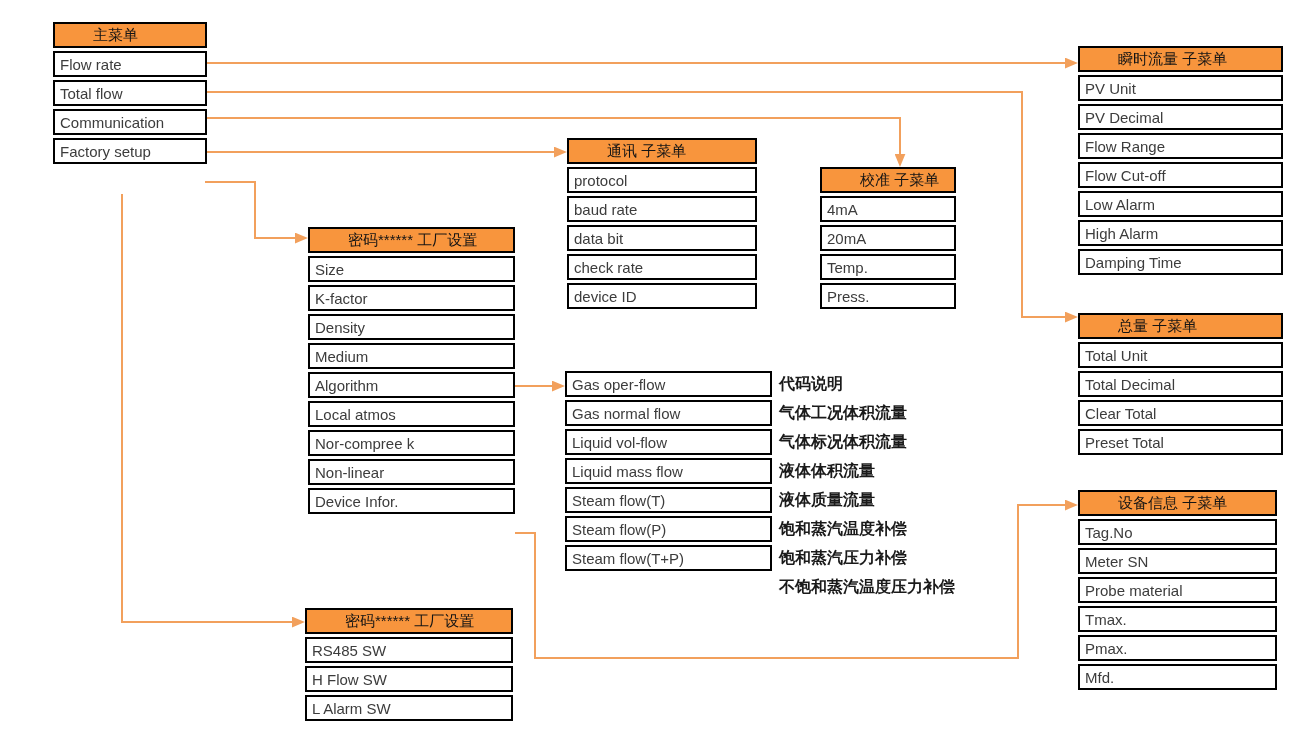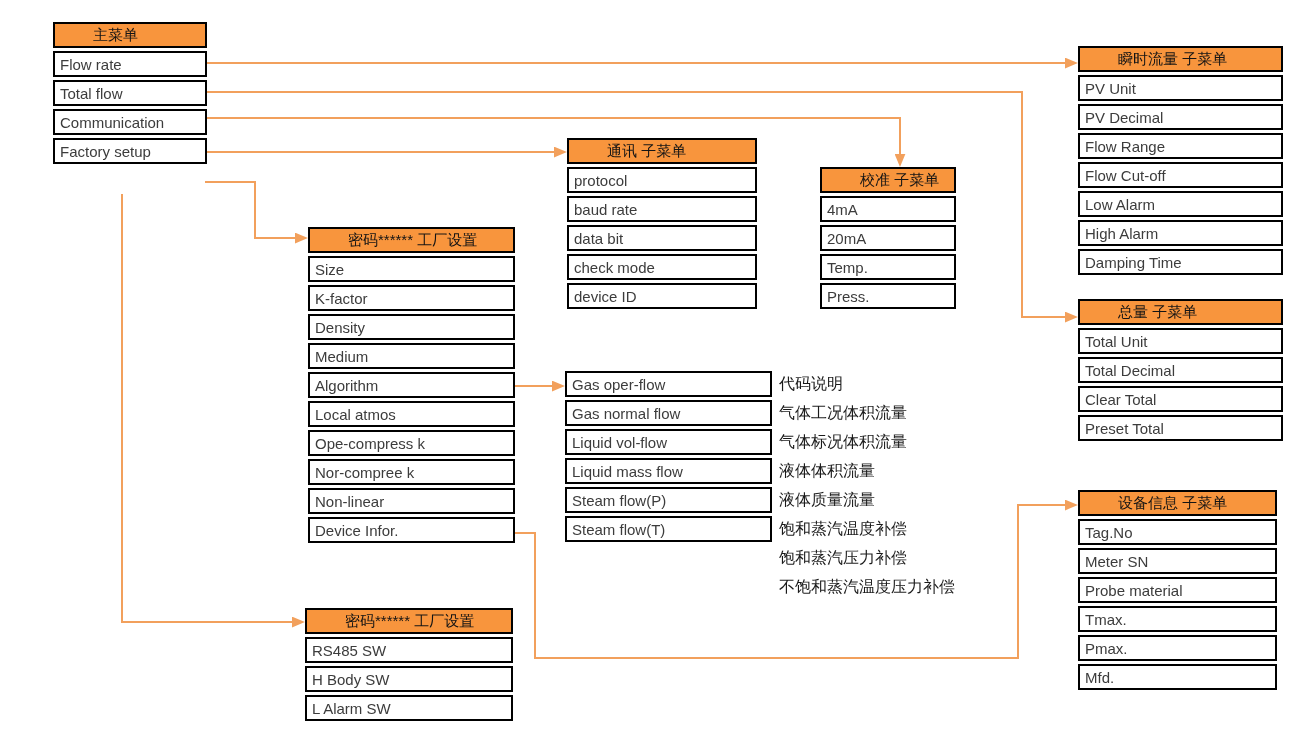--- a/index.html
+++ b/index.html
@@ -32,21 +32,21 @@
     font-size:15px;
     color:var(--row-text);
     white-space:nowrap;
   }
   .hdr{
     background:var(--accent);
     color:var(--hdr-text);
     font-size:15px;
     padding-left:38px;
   }
-  .ann-col{position:absolute;}
+  .ann-col{position:absolute;font-weight:bold;}
   .ann{
     box-sizing:border-box;
     height:26px;margin-bottom:3px;
     display:flex;align-items:center;
     font-size:16px;color:#1A1A1A;
     white-space:nowrap;
   }
 </style>
 </head>
 <body>
@@ -86,61 +86,61 @@
     <div class="cell">Low Alarm</div>
     <div class="cell">High Alarm</div>
     <div class="cell">Damping Time</div>
   </div>
 
   <div class="box" style="left:567px;top:138px;width:190px">
     <div class="cell hdr">通讯 子菜单</div>
     <div class="cell">protocol</div>
     <div class="cell">baud rate</div>
     <div class="cell">data bit</div>
-    <div class="cell">check mode</div>
+    <div class="cell">check rate</div>
     <div class="cell">device ID</div>
   </div>
 
   <div class="box" style="left:820px;top:167px;width:136px">
     <div class="cell hdr">校准 子菜单</div>
     <div class="cell">4mA</div>
     <div class="cell">20mA</div>
     <div class="cell">Temp.</div>
     <div class="cell">Press.</div>
   </div>
 
   <div class="box" style="left:308px;top:227px;width:207px">
     <div class="cell hdr">密码****** 工厂设置</div>
     <div class="cell">Size</div>
     <div class="cell">K-factor</div>
     <div class="cell">Density</div>
     <div class="cell">Medium</div>
     <div class="cell">Algorithm</div>
     <div class="cell">Local atmos</div>
-    <div class="cell">Ope-compress k</div>
     <div class="cell">Nor-compree k</div>
     <div class="cell">Non-linear</div>
     <div class="cell">Device Infor.</div>
   </div>
 
-  <div class="box" style="left:1078px;top:299px;width:205px">
+  <div class="box" style="left:1078px;top:313px;width:205px">
     <div class="cell hdr">总量 子菜单</div>
     <div class="cell">Total Unit</div>
     <div class="cell">Total Decimal</div>
     <div class="cell">Clear Total</div>
     <div class="cell">Preset Total</div>
   </div>
 
   <div class="box" style="left:565px;top:371px;width:207px">
     <div class="cell">Gas oper-flow</div>
     <div class="cell">Gas normal flow</div>
     <div class="cell">Liquid vol-flow</div>
     <div class="cell">Liquid mass flow</div>
+    <div class="cell">Steam flow(T)</div>
     <div class="cell">Steam flow(P)</div>
-    <div class="cell">Steam flow(T)</div>
+    <div class="cell">Steam flow(T+P)</div>
   </div>
 
   <div class="ann-col" style="left:779px;top:371px">
     <div class="ann">代码说明</div>
     <div class="ann">气体工况体积流量</div>
     <div class="ann">气体标况体积流量</div>
     <div class="ann">液体体积流量</div>
     <div class="ann">液体质量流量</div>
     <div class="ann">饱和蒸汽温度补偿</div>
     <div class="ann">饱和蒸汽压力补偿</div>
@@ -153,17 +153,17 @@
     <div class="cell">Meter SN</div>
     <div class="cell">Probe material</div>
     <div class="cell">Tmax.</div>
     <div class="cell">Pmax.</div>
     <div class="cell">Mfd.</div>
   </div>
 
   <div class="box" style="left:305px;top:608px;width:208px">
     <div class="cell hdr">密码****** 工厂设置</div>
     <div class="cell">RS485 SW</div>
-    <div class="cell">H Body SW</div>
+    <div class="cell">H Flow SW</div>
     <div class="cell">L Alarm SW</div>
   </div>
 
 </div>
 
 </body></html>

